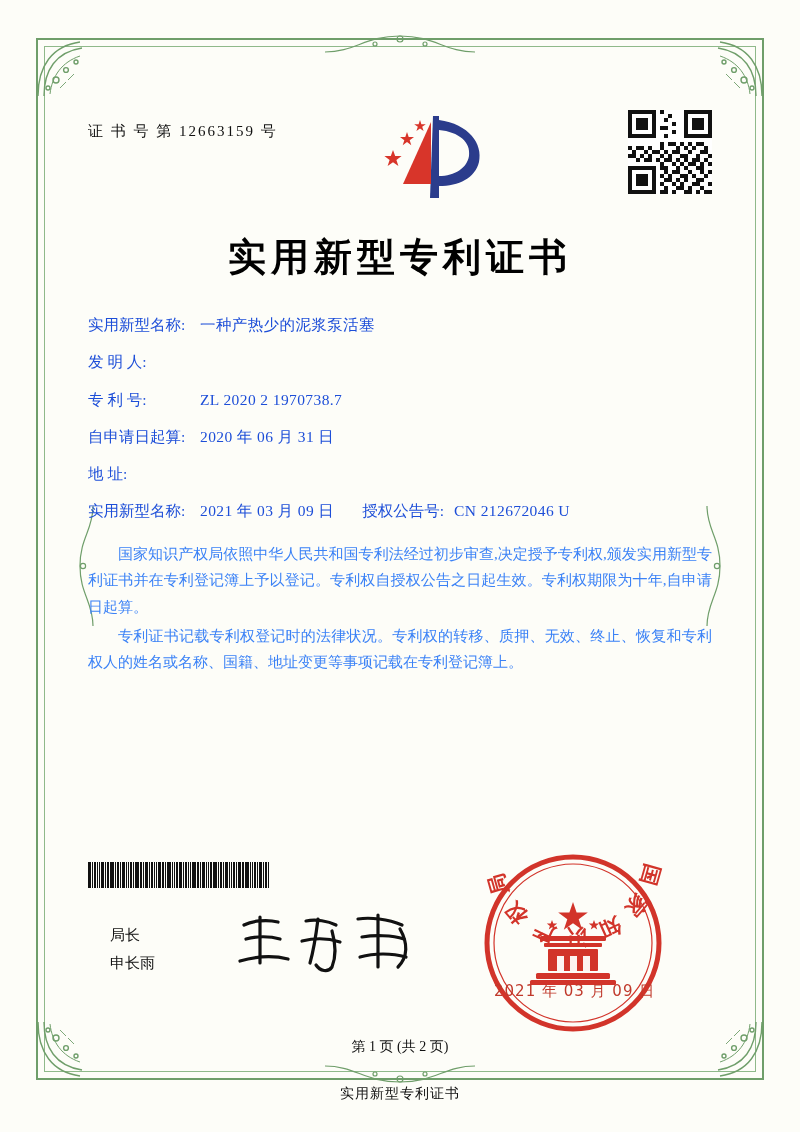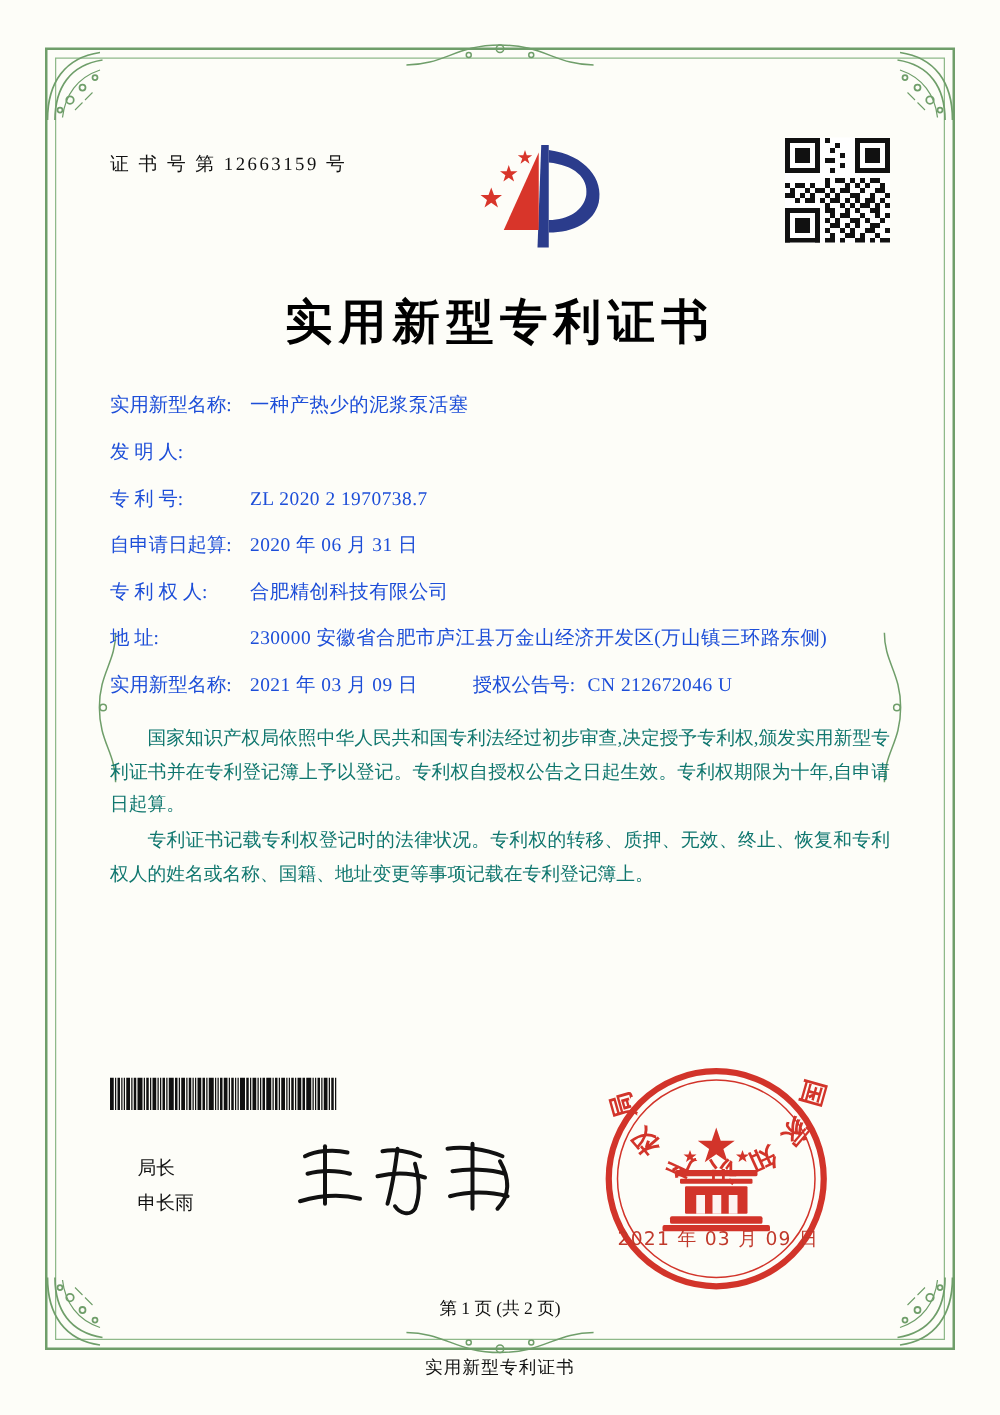--- a/index.html
+++ b/index.html
@@ -126,35 +126,35 @@
     letter-spacing: 0px;
     white-space: nowrap;
   }
   .field-value {
     flex: 1;
     letter-spacing: 0.4px;
   }
 
   .field-row.two-col .field-value { flex: 0 0 auto; }
   .sub-label {
-    margin-left: 44px;
+    margin-left: 28px;
     white-space: nowrap;
     font-family: Liberation Serif, serif;
   }
   .sub-value {
     margin-left: 10px;
     letter-spacing: 0.4px;
   }
 
   .paragraphs {
     margin-top: 8px;
     font-size: 15px;
     line-height: 1.78;
     text-align: justify;
-    color: #0f766e;
+    color: #3b82f6;
   }
   .paragraphs p {
     margin: 0 0 2px 0;
     text-indent: 2em;
   }
 
   
   .barcode {
     position: absolute;
     left: 88px;
@@ -459,28 +459,23 @@
       <div class="field-row">
         <div class="field-label">专 利 号:</div>
         <div class="field-value num">ZL 2020 2 1970738.7</div>
       </div>
 
       <div class="field-row">
         <div class="field-label">自申请日起算:</div>
         <div class="field-value">2020 年 06 月 31 日</div>
       </div>
 
-      <div class="field-row">
-        <div class="field-label">专 利 权 人:</div>
-        <div class="field-value">合肥精创科技有限公司</div>
-      </div>
 
       <div class="field-row">
         <div class="field-label">地 址:</div>
-        <div class="field-value">230000 安徽省合肥市庐江县万金山经济开发区(万山镇三环路东侧)</div>
       </div>
 
       <div class="field-row two-col">
         <div class="field-label">实用新型名称:</div>
         <div class="field-value">2021 年 03 月 09 日</div>
         <div class="sub-label">授权公告号:</div>
         <div class="sub-value">CN 212672046 U</div>
       </div>
 
     </div>

